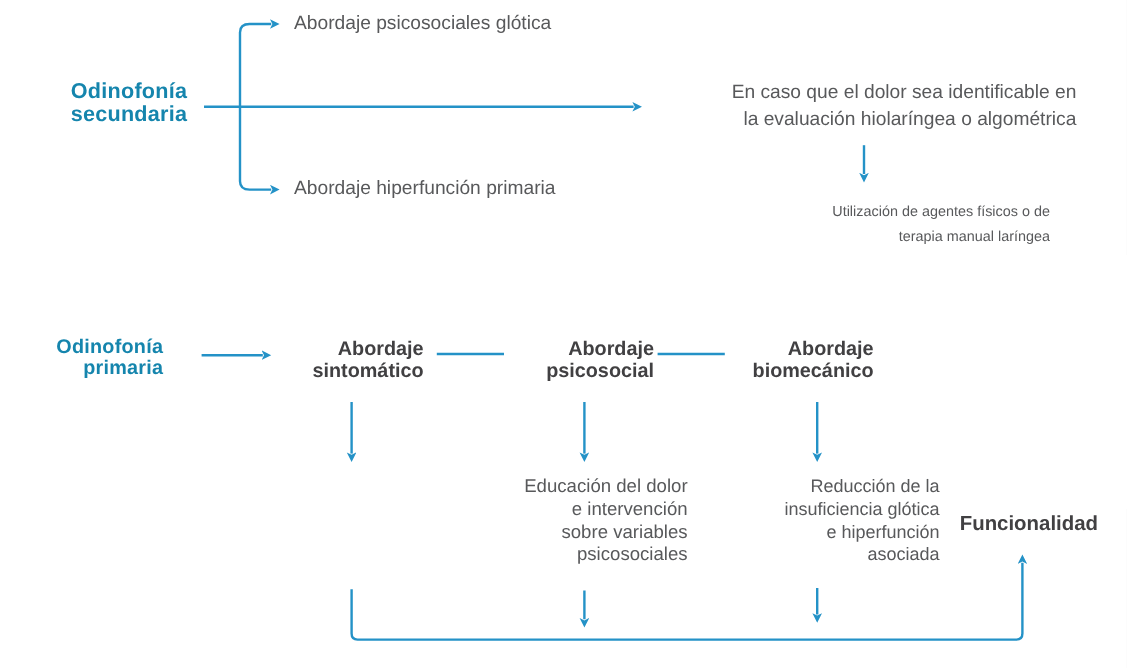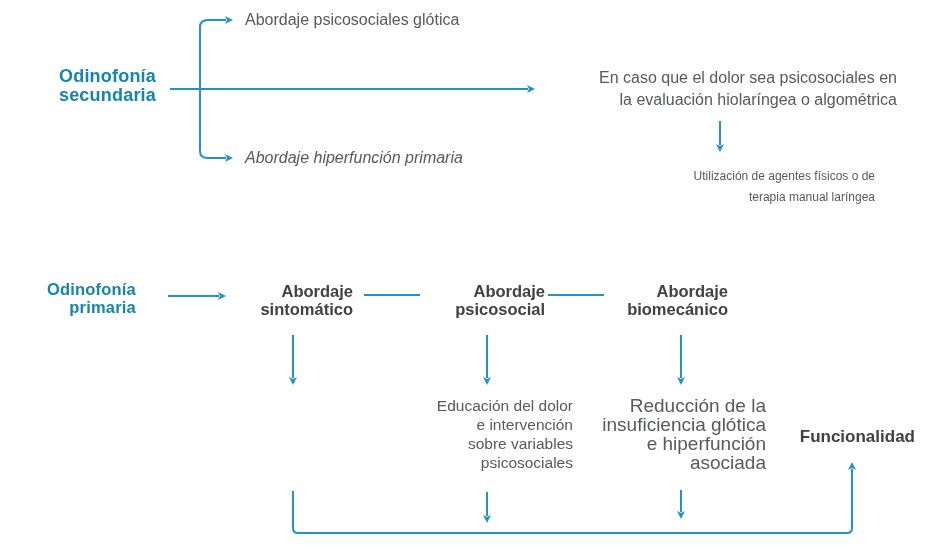--- a/index.html
+++ b/index.html
@@ -21,31 +21,31 @@
   .canvas svg{position:absolute;left:0;top:0;}
   .txt{position:absolute;text-align:right;white-space:pre-line;}
   .accent{color:var(--accent);font-weight:bold;}
   .heading{color:var(--heading);font-weight:bold;}
   .body{color:var(--body);font-weight:normal;}
   .line{stroke:var(--line);stroke-width:2;fill:none;}
   #arrowhead path{fill:var(--line);}
 
   .secondary-label{left:26px;top:67px;width:130px;font-size:18px;line-height:19px;letter-spacing:.2px;}
   .branch-top{left:245px;top:11px;font-size:16px;text-align:left;}
-  .branch-bottom{left:245px;top:149px;font-size:16px;text-align:right;font-style:italic;}
+  .branch-bottom{left:245px;top:149px;font-size:16px;text-align:right;}
   .condition{left:557px;top:67px;width:340px;font-size:16px;line-height:22px;}
   .action{left:565px;top:166px;width:310px;font-size:12px;line-height:21px;}
 
   .primary-label{left:30px;top:280px;width:106px;font-size:16.5px;line-height:18px;letter-spacing:.2px;}
   .h1{left:233px;top:282px;width:120px;font-size:16.5px;line-height:18px;}
   .h2{left:425px;top:282px;width:120px;font-size:16.5px;line-height:18px;}
   .h3{left:598px;top:282px;width:130px;font-size:16.5px;line-height:18px;}
   .d1{left:208px;top:406px;width:170px;font-size:15.5px;line-height:19px;}
   .d2{left:403px;top:396px;width:170px;font-size:15.5px;line-height:19px;}
-  .d3{left:596px;top:396px;width:170px;font-size:19px;line-height:19px;}
+  .d3{left:613px;top:396px;width:170px;font-size:15px;line-height:19px;}
   .outcome{left:791px;top:427px;width:124px;font-size:17px;}
 </style>
 </head>
 <body>
 
 <div class="canvas">
 
   <svg width="939" height="557" viewBox="0 0 939 557">
     <defs>
       <marker id="arrowhead" markerWidth="9" markerHeight="9" refX="1" refY="4" orient="auto-start-reverse" markerUnits="userSpaceOnUse">
@@ -66,21 +66,21 @@
 
     <path class="line" d="M293,491 V528 Q293,533 298,533 H847 Q852,533 852,528 V469" marker-end="url(#arrowhead)"></path>
     <path class="line" d="M487,492 V516" marker-end="url(#arrowhead)"></path>
     <path class="line" d="M681,490 V512" marker-end="url(#arrowhead)"></path>
   </svg>
 
   <div class="txt accent secondary-label">Odinofonía
 secundaria</div>
   <div class="txt body branch-top">Abordaje psicosociales glótica</div>
   <div class="txt body branch-bottom">Abordaje hiperfunción primaria</div>
-  <div class="txt body condition">En caso que el dolor sea psicosociales en
+  <div class="txt body condition">En caso que el dolor sea identificable en
 la evaluación hiolaríngea o algométrica</div>
   <div class="txt body action">Utilización de agentes físicos o de
 terapia manual laríngea</div>
 
   <div class="txt accent primary-label">Odinofonía
 primaria</div>
   <div class="txt heading h1">Abordaje
 sintomático</div>
   <div class="txt heading h2">Abordaje
 psicosocial</div>

